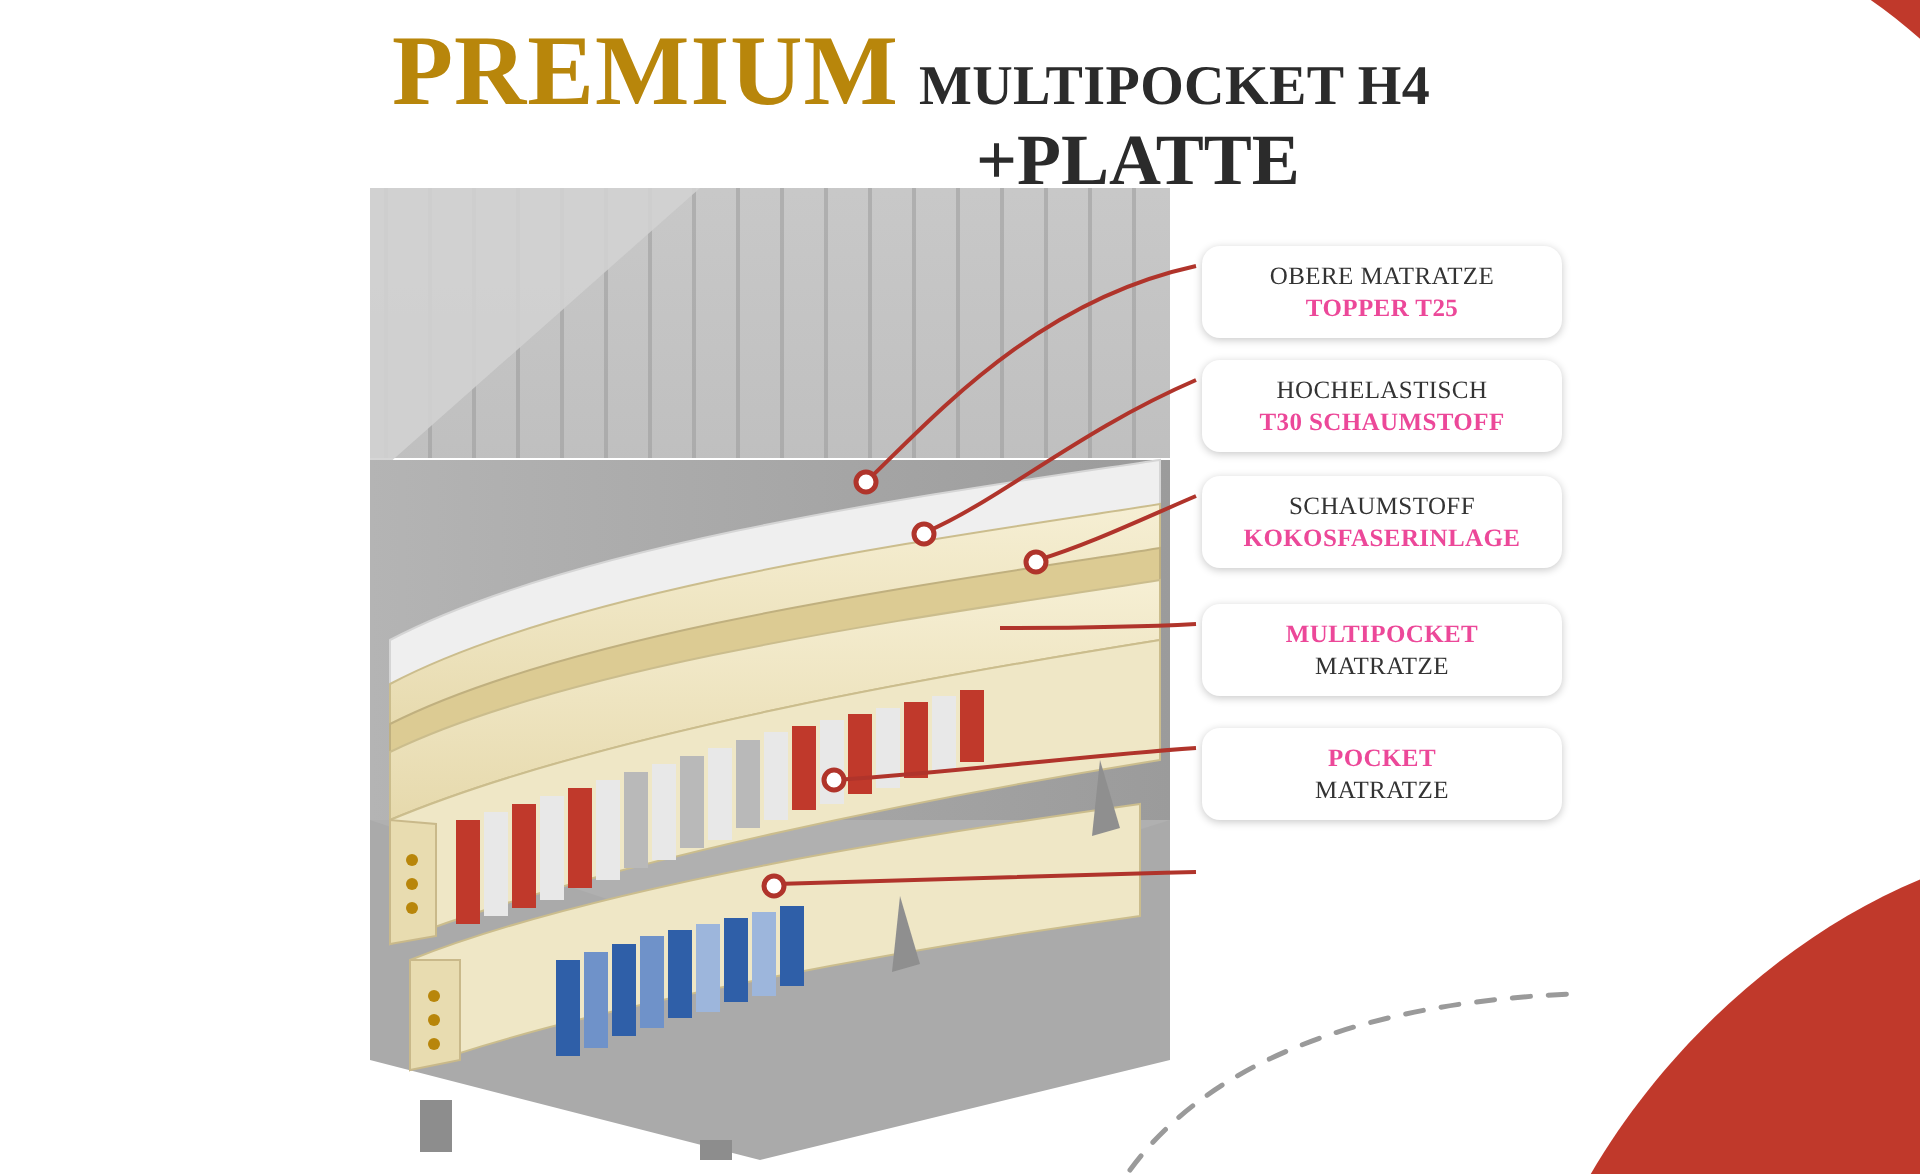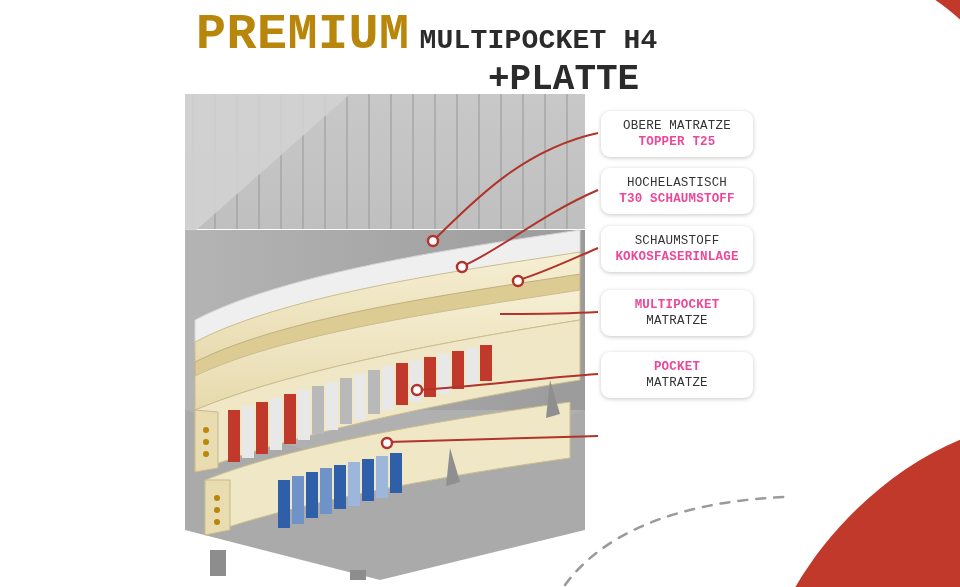--- a/index.html
+++ b/index.html
@@ -6,21 +6,21 @@
     margin: 0;
     padding: 0;
     background: #ffffff;
   }
   #page {
     position: relative;
     width: 960px;
     height: 587px;
     background: #ffffff;
     overflow: hidden;
-    font-family: Liberation Mono, monospace;
+    font-family: Liberation Serif, serif;
   }
 
   
   .swoosh {
     position: absolute;
     pointer-events: none;
   }
   .swoosh-tr {
     top: -40px;
     right: -60px;
@@ -82,31 +82,32 @@
     left: 150px;
     top: 80px;
     width: 470px;
     height: 500px;
   }
 
   
   .callout {
     position: absolute;
     box-sizing: border-box;
-    width: 152px;
+    width: 180px;
     min-height: 44px;
     background: #ffffff;
     border-radius: 9px;
     box-shadow: 0 1px 4px rgba(0,0,0,0.22);
     display: flex;
     flex-direction: column;
     align-items: center;
     justify-content: center;
     padding: 7px 6px;
     text-align: center;
+    margin-top: 12px;
   }
   .callout .l1, .callout .l2 {
     display: block;
     font-size: 12.5px;
     line-height: 1.28;
     letter-spacing: 0.2px;
   }
   .plain { color: #333333; font-weight: normal; }
   .gold  { color: #ec4899; font-weight: bold; }
 

